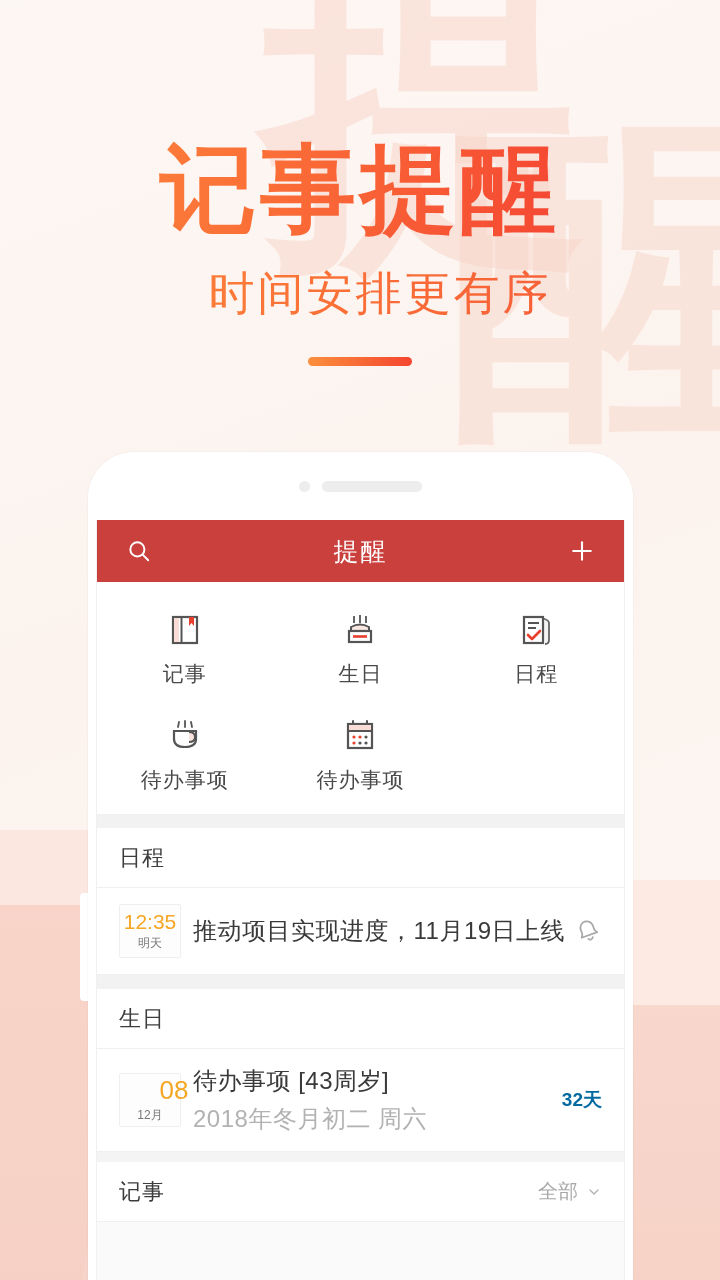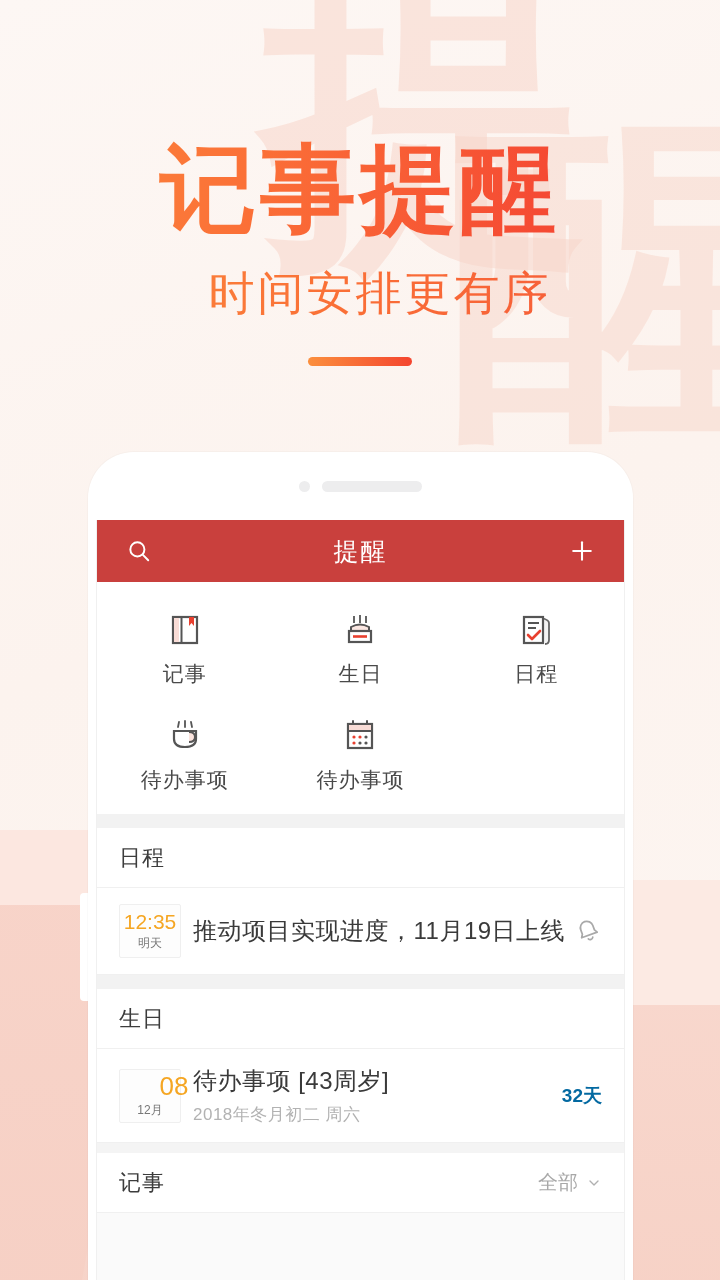--- a/index.html
+++ b/index.html
@@ -195,21 +195,21 @@
     display: flex; flex-direction: column;
     align-items: center; justify-content: center;
     flex: none;
   }
   .badge .b1 { font-size: 21px; color: #f5a623; font-weight: 500; line-height: 1.15; }
   .badge .b1.big { font-size: 26px; margin-left: 48px; }
   .badge .b2 { font-size: 12px; color: #777; margin-top: 1px; }
 
   .row-body { flex: 1; margin-left: 12px; min-width: 0; }
   .row-title { font-size: 24px; color: #3a3a3a; letter-spacing: .5px; white-space: nowrap; }
-  .row-sub { font-size: 17px; color: #b2b2b2; margin-top: 6px; letter-spacing: .5px; }
+  .row-sub { font-size: 24px; color: #b2b2b2; margin-top: 6px; letter-spacing: .5px; }
   .row-right { font-size: 19px; color: #0369a1; font-weight: bold; flex: none; margin-left: 10px; }
   .row-icon { flex: none; margin-left: 10px; display: flex; align-items: center; }
 </style>
 </head>
 <body>
 
 <div class="bg-base"></div>
 <div class="wm wm-1">提</div>
 <div class="wm wm-2">醒</div>
 <div class="deco-left2"></div>

